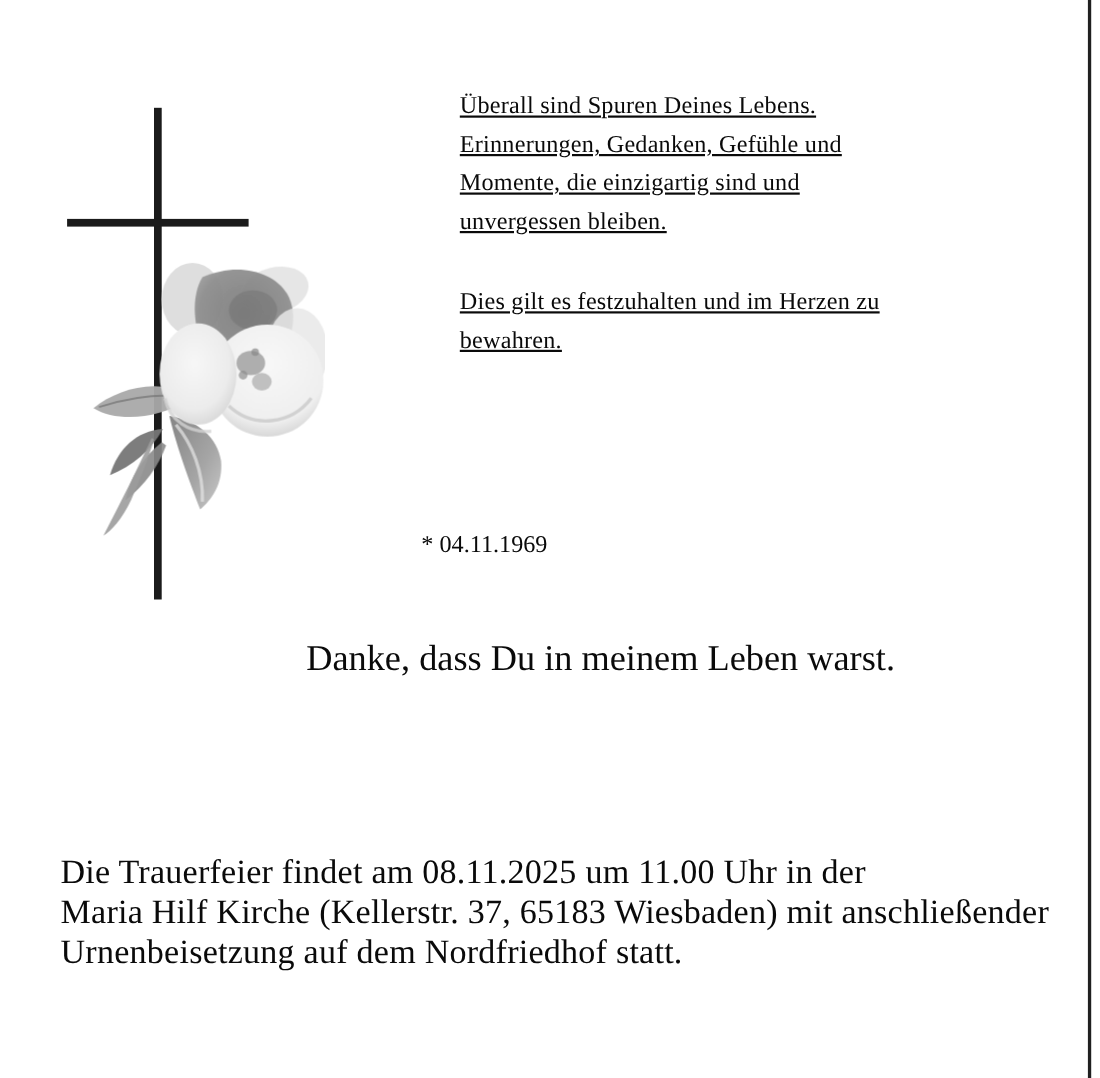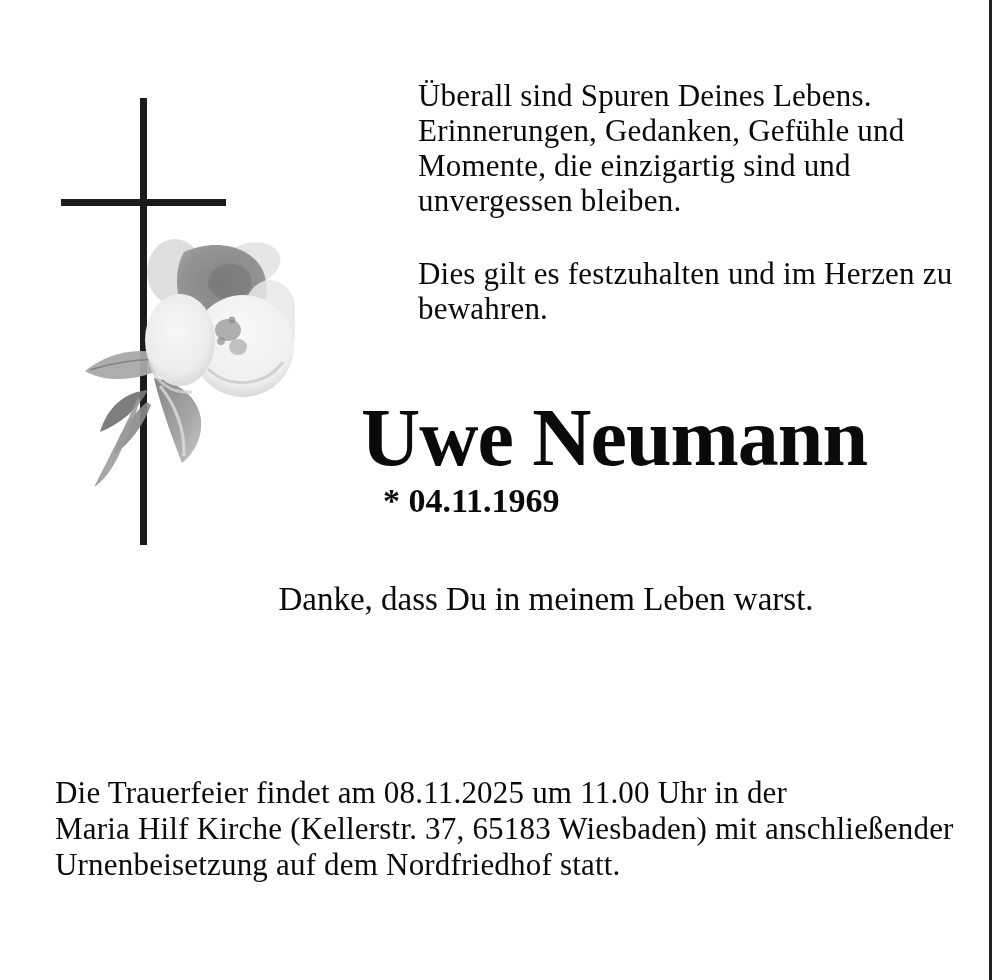--- a/index.html
+++ b/index.html
@@ -32,24 +32,25 @@
 
   
   .flower-svg {
     left: 80px; top: 234px;
     width: 215px; height: 256px;
   }
 
   
   .quote-paragraph {
     left: 418px;
-    font-size: 31px;
+    font-size: 22px;
     line-height: 35px;
     white-space: pre-line;
     letter-spacing: 0.2px;
+    text-decoration: underline;
   }
   .quote-p1 { top: 78px; }
   .quote-p2 { top: 256px; }
 
   
   .deceased-name {
     top: 397px;
     left: 614px;
     transform: translateX(-50%);
     font-size: 82px;
@@ -57,22 +58,22 @@
     letter-spacing: -1px;
     white-space: nowrap;
     line-height: 1;
   }
 
   
   .dates-row {
     left: 383px; top: 482px;
     display: flex;
     gap: 49px;
-    font-size: 34px;
-    font-weight: bold;
+    font-size: 22px;
+    font-weight: normal;
     white-space: nowrap;
   }
 
   
   .thanks-line {
     top: 581px;
     left: 546px;
     transform: translateX(-50%);
     font-size: 33px;
     white-space: nowrap;
@@ -168,21 +169,20 @@
     </g>
   </svg>
 
   <div class="abs quote-paragraph quote-p1">Überall sind Spuren Deines Lebens.
 Erinnerungen, Gedanken, Gefühle und
 Momente, die einzigartig sind und
 unvergessen bleiben.</div>
   <div class="abs quote-paragraph quote-p2">Dies gilt es festzuhalten und im Herzen zu
 bewahren.</div>
 
-  <div class="abs deceased-name">Uwe Neumann</div>
 
   <div class="abs dates-row">
     <span>* 04.11.1969</span>
   </div>
 
   <div class="abs thanks-line">Danke, dass Du in meinem Leben warst.</div>
 
   <div class="abs funeral-notice">Die Trauerfeier findet am 08.11.2025 um 11.00 Uhr in der
 Maria Hilf Kirche (Kellerstr. 37, 65183 Wiesbaden) mit anschließender
 Urnenbeisetzung auf dem Nordfriedhof statt.</div>

